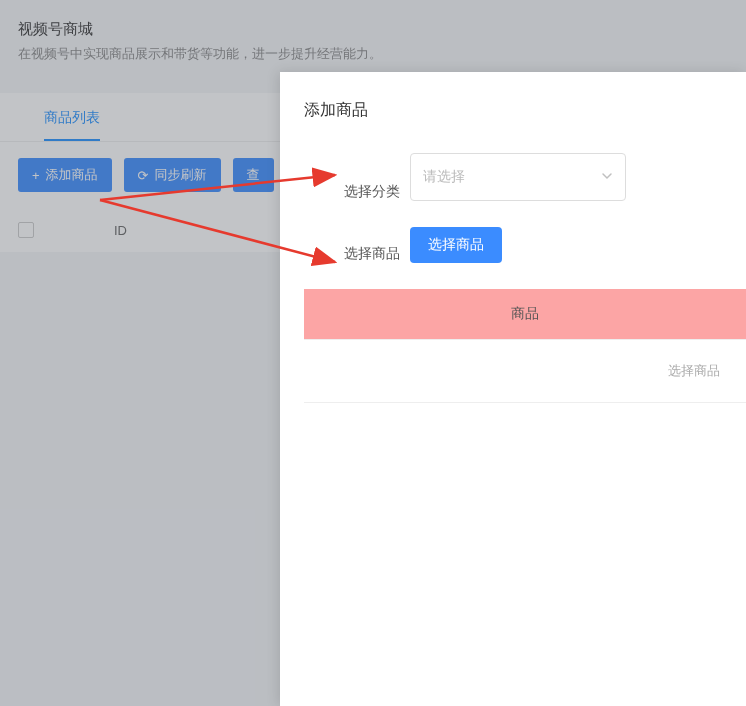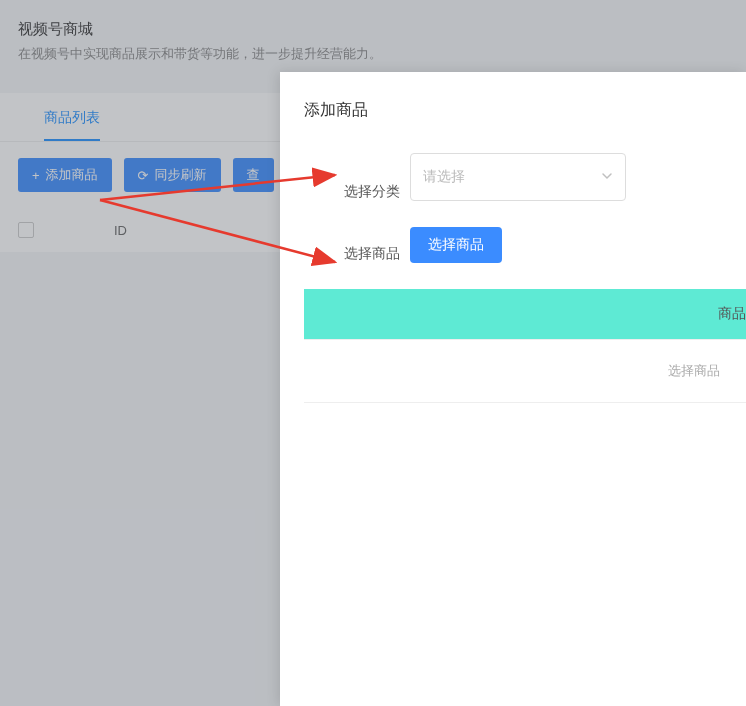--- a/index.html
+++ b/index.html
@@ -161,22 +161,22 @@
       color: #fff;
       border: none;
       border-radius: 4px;
       font-size: 14px;
       cursor: pointer;
     }
     .product-table-wrap {
       margin-top: 26px;
     }
     .product-table-head {
-      background: #5eead4;
-      text-align: right;
+      background: #fca5a5;
+      text-align: center;
       padding: 16px 0;
       color: #555;
       font-size: 14px;
       border-bottom: 1px solid #eee;
     }
     .product-table-empty {
       text-align: right;
       padding: 22px 26px 22px 0;
       color: #aaa;
       font-size: 13px;

